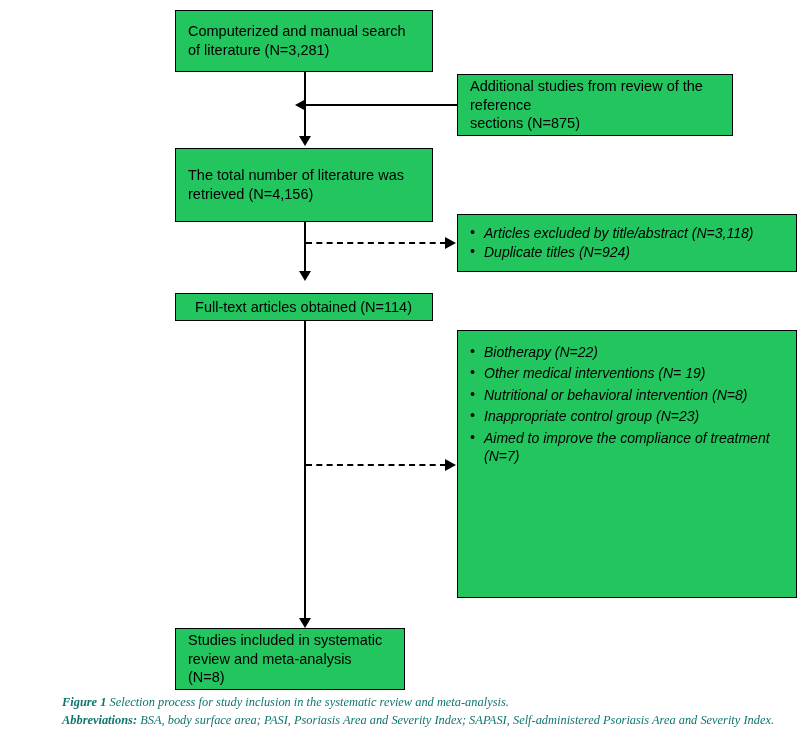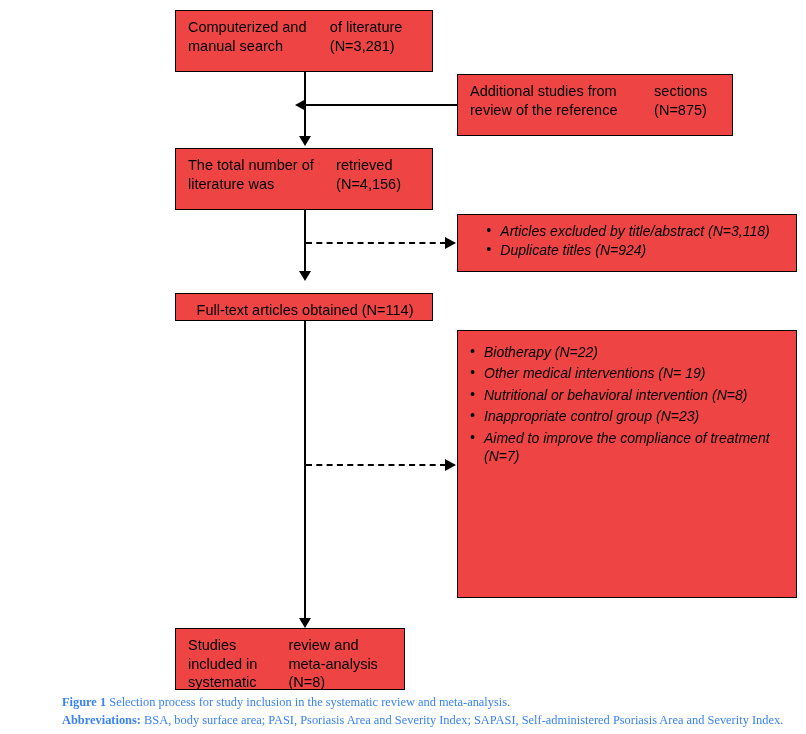--- a/index.html
+++ b/index.html
@@ -20,33 +20,33 @@
     position: absolute;
     left: 0; top: 0;
     width: 806px;
     height: 690px;
   }
 
   .node {
     position: absolute;
     box-sizing: border-box;
     border: 1.5px solid #000000;
-    background: #ef4444;
+    background: #22c55e;
     font-size: 14.5px;
     line-height: 1.28;
-    padding: 7px 10px 7px 12px;
+    padding: 7px 20px 7px 12px;
     display: flex;
-    flex-direction: row;
+    flex-direction: column;
     justify-content: center;
   }
   .node .txt { display: block; }
 
   
   #box-search   { left: 175px; top: 10px;  width: 258px; height: 62px; }
-  #box-total    { left: 175px; top: 148px; width: 258px; height: 62px; }
+  #box-total    { left: 175px; top: 148px; width: 258px; height: 74px; }
   #box-fulltext { left: 175px; top: 293px; width: 258px; height: 28px;
                   justify-content: center; text-align: right; }
   #box-included { left: 175px; top: 628px; width: 230px; height: 62px; }
 
   
   #box-additional { left: 457px; top: 74px;  width: 276px; height: 62px; }
   #box-excl1      { left: 457px; top: 214px; width: 340px; height: 58px; }
   #box-excl2      { left: 457px; top: 330px; width: 340px; height: 268px;
                     justify-content: flex-start; padding-top: 12px; }
 
@@ -115,21 +115,22 @@
 
   
   #caption {
     position: absolute;
     left: 62px;
     top: 694px;
     width: 740px;
     font-family: "Liberation Serif", serif;
     font-size: 12.4px;
     line-height: 1.45;
-    color: #3b82f6;
+    color: #0f766e;
+    font-style: italic;
   }
   #caption .line { display: block; white-space: nowrap; }
   #caption b { font-weight: bold; }
 </style>
 </head>
 <body>
 
 <div id="flow">
 
   <div class="vline" style="left:304px; top:72px; height:64px;"></div>

